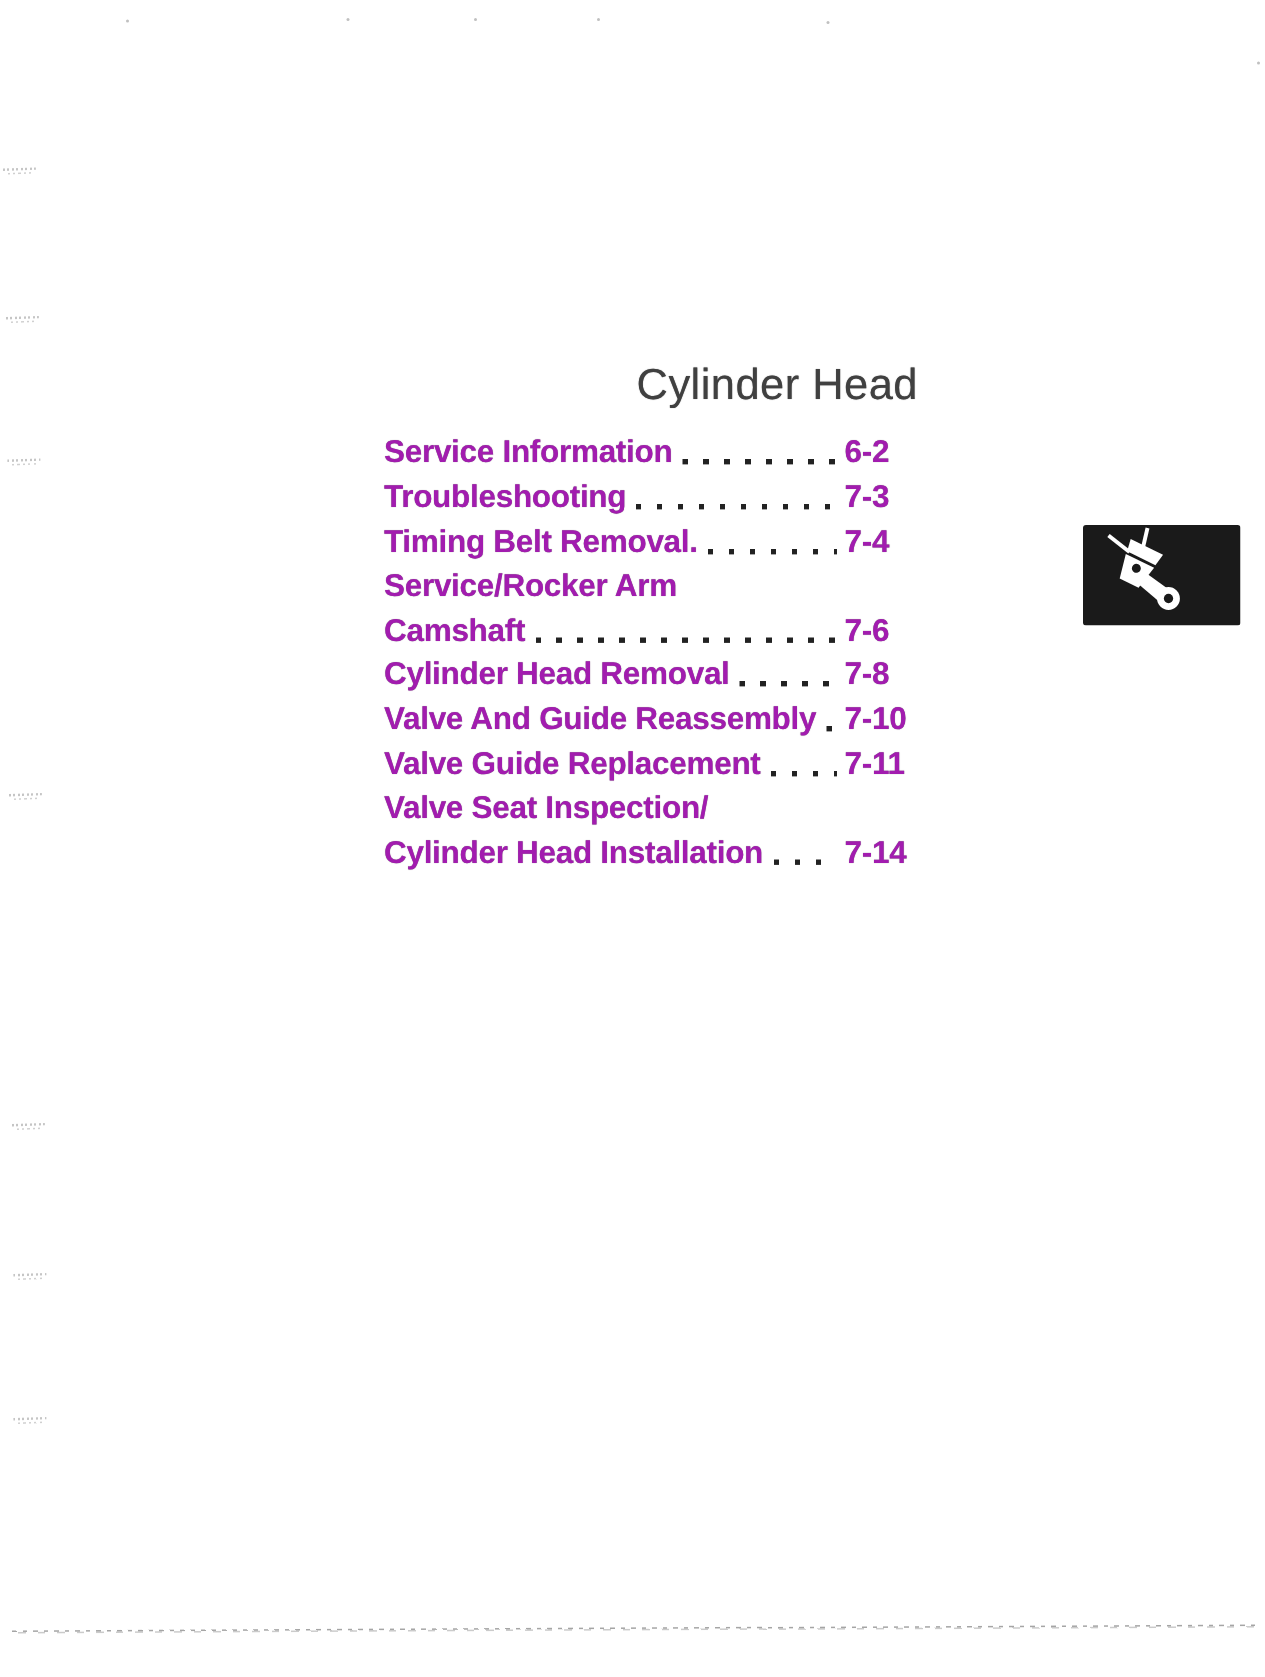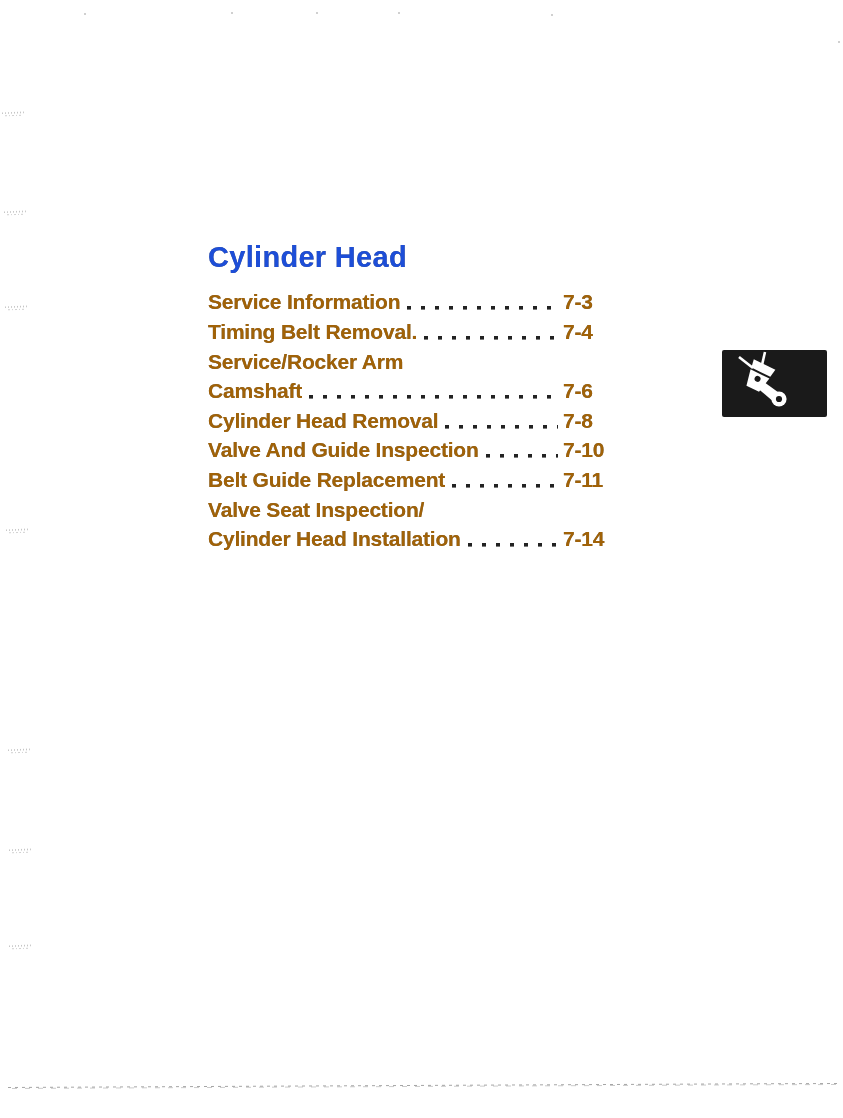--- a/index.html
+++ b/index.html
@@ -19,37 +19,39 @@
   
   .content {
     position: absolute;
     left: 208px;
     top: 242px;
     width: 404px;
   }
   .title {
     margin: 0;
     font-size: 29px;
-    font-weight: 700;
-    color: #1d4ed8;
+    font-weight: 400;
+    color: #404040;
     letter-spacing: 0.3px;
     line-height: 1.05;
     text-shadow: 0 0 0.6px rgba(25,25,25,0.65);
+    text-align: right;
   }
   .toc {
     margin-top: 15px;
   }
   .toc-row {
     display: flex;
     height: 29.6px;
     font-size: 21px;
     font-weight: 700;
-    color: #a16207;
+    color: #a21caf;
     text-shadow: 0 0 0.5px rgba(25,25,25,0.6);
     letter-spacing: -0.2px;
+    margin-left: 48px;
   }
   .toc-label {
     white-space: nowrap;
     line-height: 29.6px;
   }
   .toc-leader {
     flex: 1;
     min-width: 0;
     background-image: repeating-linear-gradient(90deg, #222 0 3.6px, transparent 3.6px 14px);
     background-size: calc(100% - 12px) 3.6px;
@@ -121,23 +123,28 @@
 <div class="sheet">
 
   <div class="content">
     <h1 class="title">Cylinder Head</h1>
 
     <div class="toc">
 
       <div class="toc-row">
         <span class="toc-label">Service Information</span>
         <span class="toc-leader"></span>
+        <span class="toc-page">6-2</span>
+      </div>
+
+      <div class="toc-row">
+        <span class="toc-label">Troubleshooting</span>
+        <span class="toc-leader"></span>
         <span class="toc-page">7-3</span>
       </div>
-
 
       <div class="toc-row">
         <span class="toc-label">Timing Belt Removal.</span>
         <span class="toc-leader"></span>
         <span class="toc-page">7-4</span>
       </div>
 
       <div class="toc-row head">
         <span class="toc-label">Service/Rocker Arm</span>
         <span class="toc-leader"></span>
@@ -150,27 +157,27 @@
         <span class="toc-page">7-6</span>
       </div>
 
       <div class="toc-row">
         <span class="toc-label">Cylinder Head Removal</span>
         <span class="toc-leader"></span>
         <span class="toc-page">7-8</span>
       </div>
 
       <div class="toc-row">
-        <span class="toc-label">Valve And Guide Inspection</span>
+        <span class="toc-label">Valve And Guide Reassembly</span>
         <span class="toc-leader"></span>
         <span class="toc-page">7-10</span>
       </div>
 
       <div class="toc-row">
-        <span class="toc-label">Belt Guide Replacement</span>
+        <span class="toc-label">Valve Guide Replacement</span>
         <span class="toc-leader"></span>
         <span class="toc-page">7-11</span>
       </div>
 
       <div class="toc-row head">
         <span class="toc-label">Valve Seat Inspection/</span>
         <span class="toc-leader"></span>
         <span class="toc-page"></span>
       </div>
 

